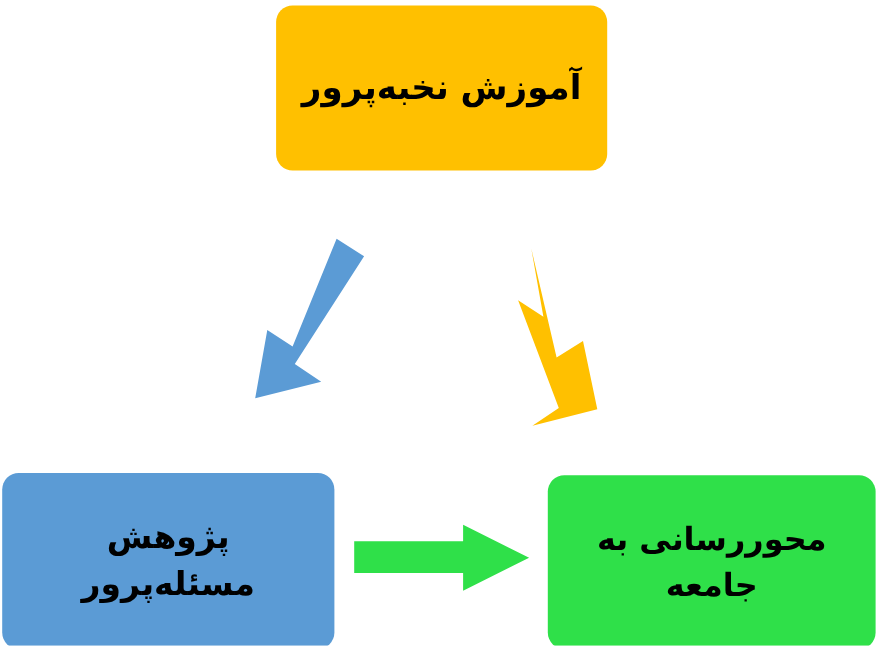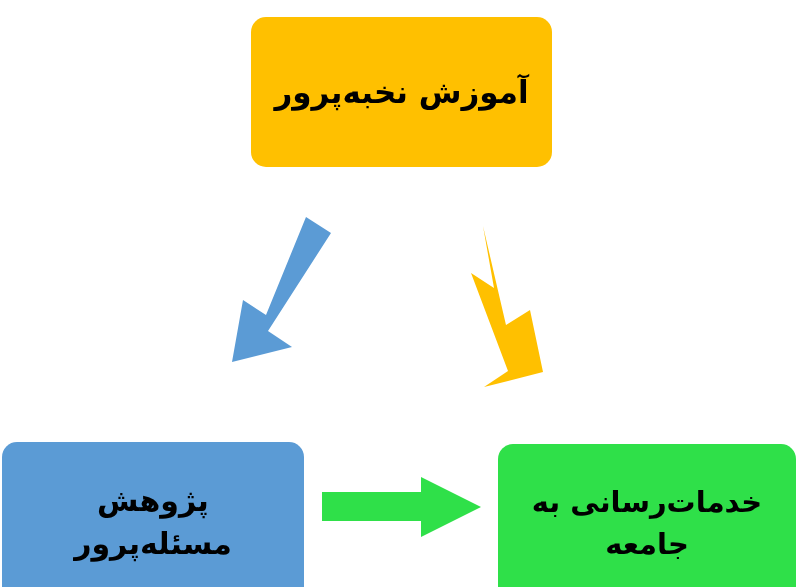--- a/index.html
+++ b/index.html
@@ -24,21 +24,20 @@
     align-items: center;
     justify-content: center;
     text-align: center;
     box-sizing: border-box;
     border-radius: 15px;
     color: #000000;
     font-weight: bold;
     line-height: 1.45;
     direction: rtl;
     unicode-bidi: embed;
-    margin-top: 12px;
   }
   #node-education {
     left: 251px;
     top: 5px;
     width: 301px;
     height: 150px;
     background: #FFC000;
     font-size: 31px;
     padding: 6px 14px;
   }
@@ -80,21 +79,21 @@
 
   <div class="node-box" id="node-education" style="background: rgb(255, 192, 0); color: rgb(0, 0, 0);">
     <span class="node-label">آموزش نخبه‌پرور</span>
   </div>
 
   <div class="node-box" id="node-research" style="background: rgb(91, 155, 213); color: rgb(0, 0, 0);">
     <span class="node-label">پژوهش مسئله‌پرور</span>
   </div>
 
   <div class="node-box" id="node-service" style="background: rgb(47, 224, 73); color: rgb(0, 0, 0);">
-    <span class="node-label">خدمات‌رسانی به جامعه</span>
+    <span class="node-label">محور‌رسانی به جامعه</span>
   </div>
 
   <svg class="arrow-layer" viewBox="0 0 803 587" width="803" height="587">
 
     <polygon id="arrow-education-to-research" points="306,217 331,233 268,331 292,347 232,362 243,300 266,315" fill="#5B9BD5"></polygon>
 
     <polygon id="arrow-research-to-service" points="322,492 421,492 421,477 481,507 421,537 421,521 322,521" fill="#2FE049"></polygon>
 
     <polygon id="arrow-service-to-education" points="483,226 494,288 471,273 508,371 484,387 543,372 530,310 506,325" fill="#FFC000"></polygon>
 

